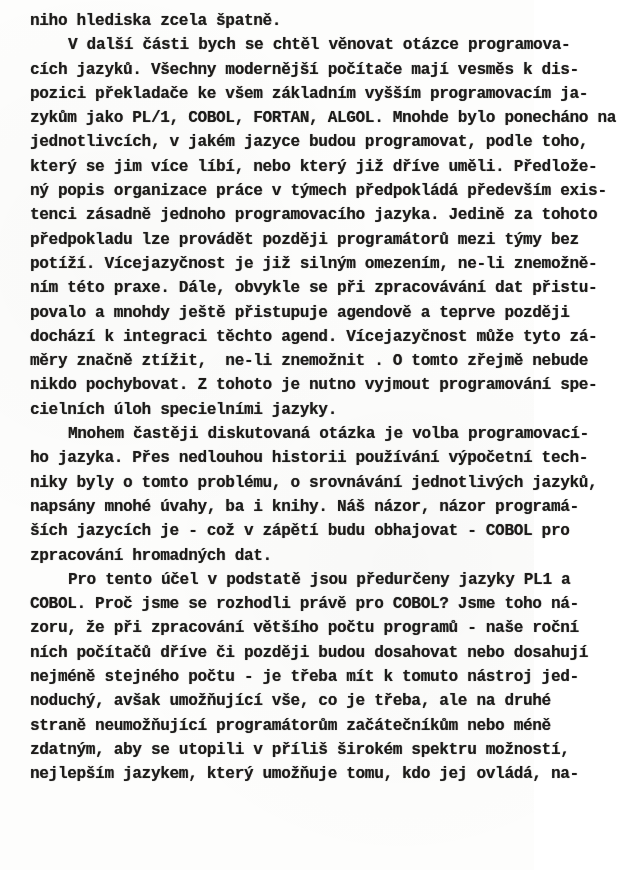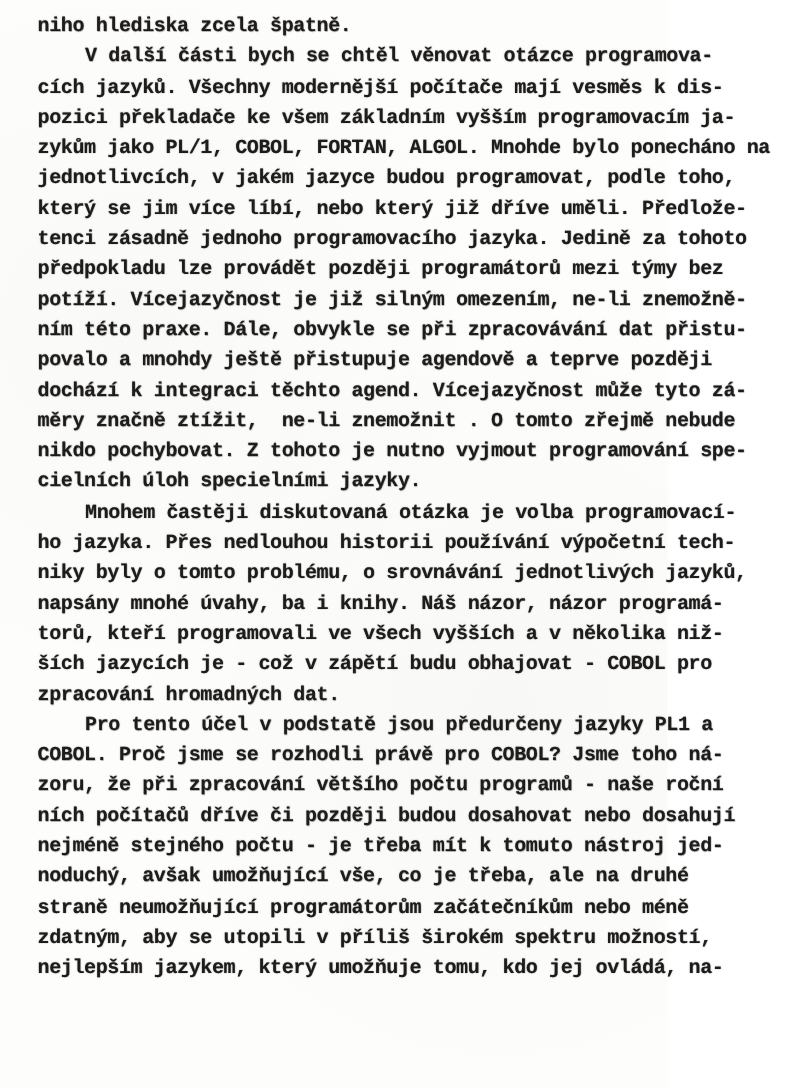--- a/index.html
+++ b/index.html
@@ -44,34 +44,34 @@
 
 <div class="page" style="background-color: rgb(253, 253, 252);">
   <div class="text-block" id="lines-container" style="color: rgb(29, 28, 26);">
       <div class="line">niho hlediska zcela špatně.</div>
       <div class="line indent">V další části bych se chtěl věnovat otázce programova-</div>
       <div class="line">cích jazyků. Všechny modernější počítače mají vesměs k dis-</div>
       <div class="line">pozici překladače ke všem základním vyšším programovacím ja-</div>
       <div class="line">zykům jako PL/1, COBOL, FORTAN, ALGOL. Mnohde bylo ponecháno na</div>
       <div class="line">jednotlivcích, v jakém jazyce budou programovat, podle toho,</div>
       <div class="line">který se jim více líbí, nebo který již dříve uměli. Předlože-</div>
+      <div class="line">ný popis organizace práce v týmech předpokládá především exis-</div>
       <div class="line">tenci zásadně jednoho programovacího jazyka. Jedině za tohoto</div>
       <div class="line">předpokladu lze provádět později programátorů mezi týmy bez</div>
       <div class="line">potíží. Vícejazyčnost je již silným omezením, ne-li znemožně-</div>
       <div class="line">ním této praxe. Dále, obvykle se při zpracovávání dat přistu-</div>
       <div class="line">povalo a mnohdy ještě přistupuje agendově a teprve později</div>
       <div class="line">dochází k integraci těchto agend. Vícejazyčnost může tyto zá-</div>
       <div class="line">měry značně ztížit,  ne-li znemožnit . O tomto zřejmě nebude</div>
       <div class="line">nikdo pochybovat. Z tohoto je nutno vyjmout programování spe-</div>
       <div class="line">cielních úloh specielními jazyky.</div>
       <div class="line indent">Mnohem častěji diskutovaná otázka je volba programovací-</div>
       <div class="line">ho jazyka. Přes nedlouhou historii používání výpočetní tech-</div>
       <div class="line">niky byly o tomto problému, o srovnávání jednotlivých jazyků,</div>
       <div class="line">napsány mnohé úvahy, ba i knihy. Náš názor, názor programá-</div>
-      <div class="line">torů, kteří programovali ve všech vyšších a v několika niž-</div>
       <div class="line">ších jazycích je - což v zápětí budu obhajovat - COBOL pro</div>
       <div class="line">zpracování hromadných dat.</div>
       <div class="line indent">Pro tento účel v podstatě jsou předurčeny jazyky PL1 a</div>
       <div class="line">COBOL. Proč jsme se rozhodli právě pro COBOL? Jsme toho ná-</div>
       <div class="line">zoru, že při zpracování většího počtu programů - naše roční</div>
       <div class="line">ních počítačů dříve či později budou dosahovat nebo dosahují</div>
       <div class="line">nejméně stejného počtu - je třeba mít k tomuto nástroj jed-</div>
       <div class="line">noduchý, avšak umožňující vše, co je třeba, ale na druhé</div>
       <div class="line">straně neumožňující programátorům začátečníkům nebo méně</div>
       <div class="line">zdatným, aby se utopili v příliš širokém spektru možností,</div>

